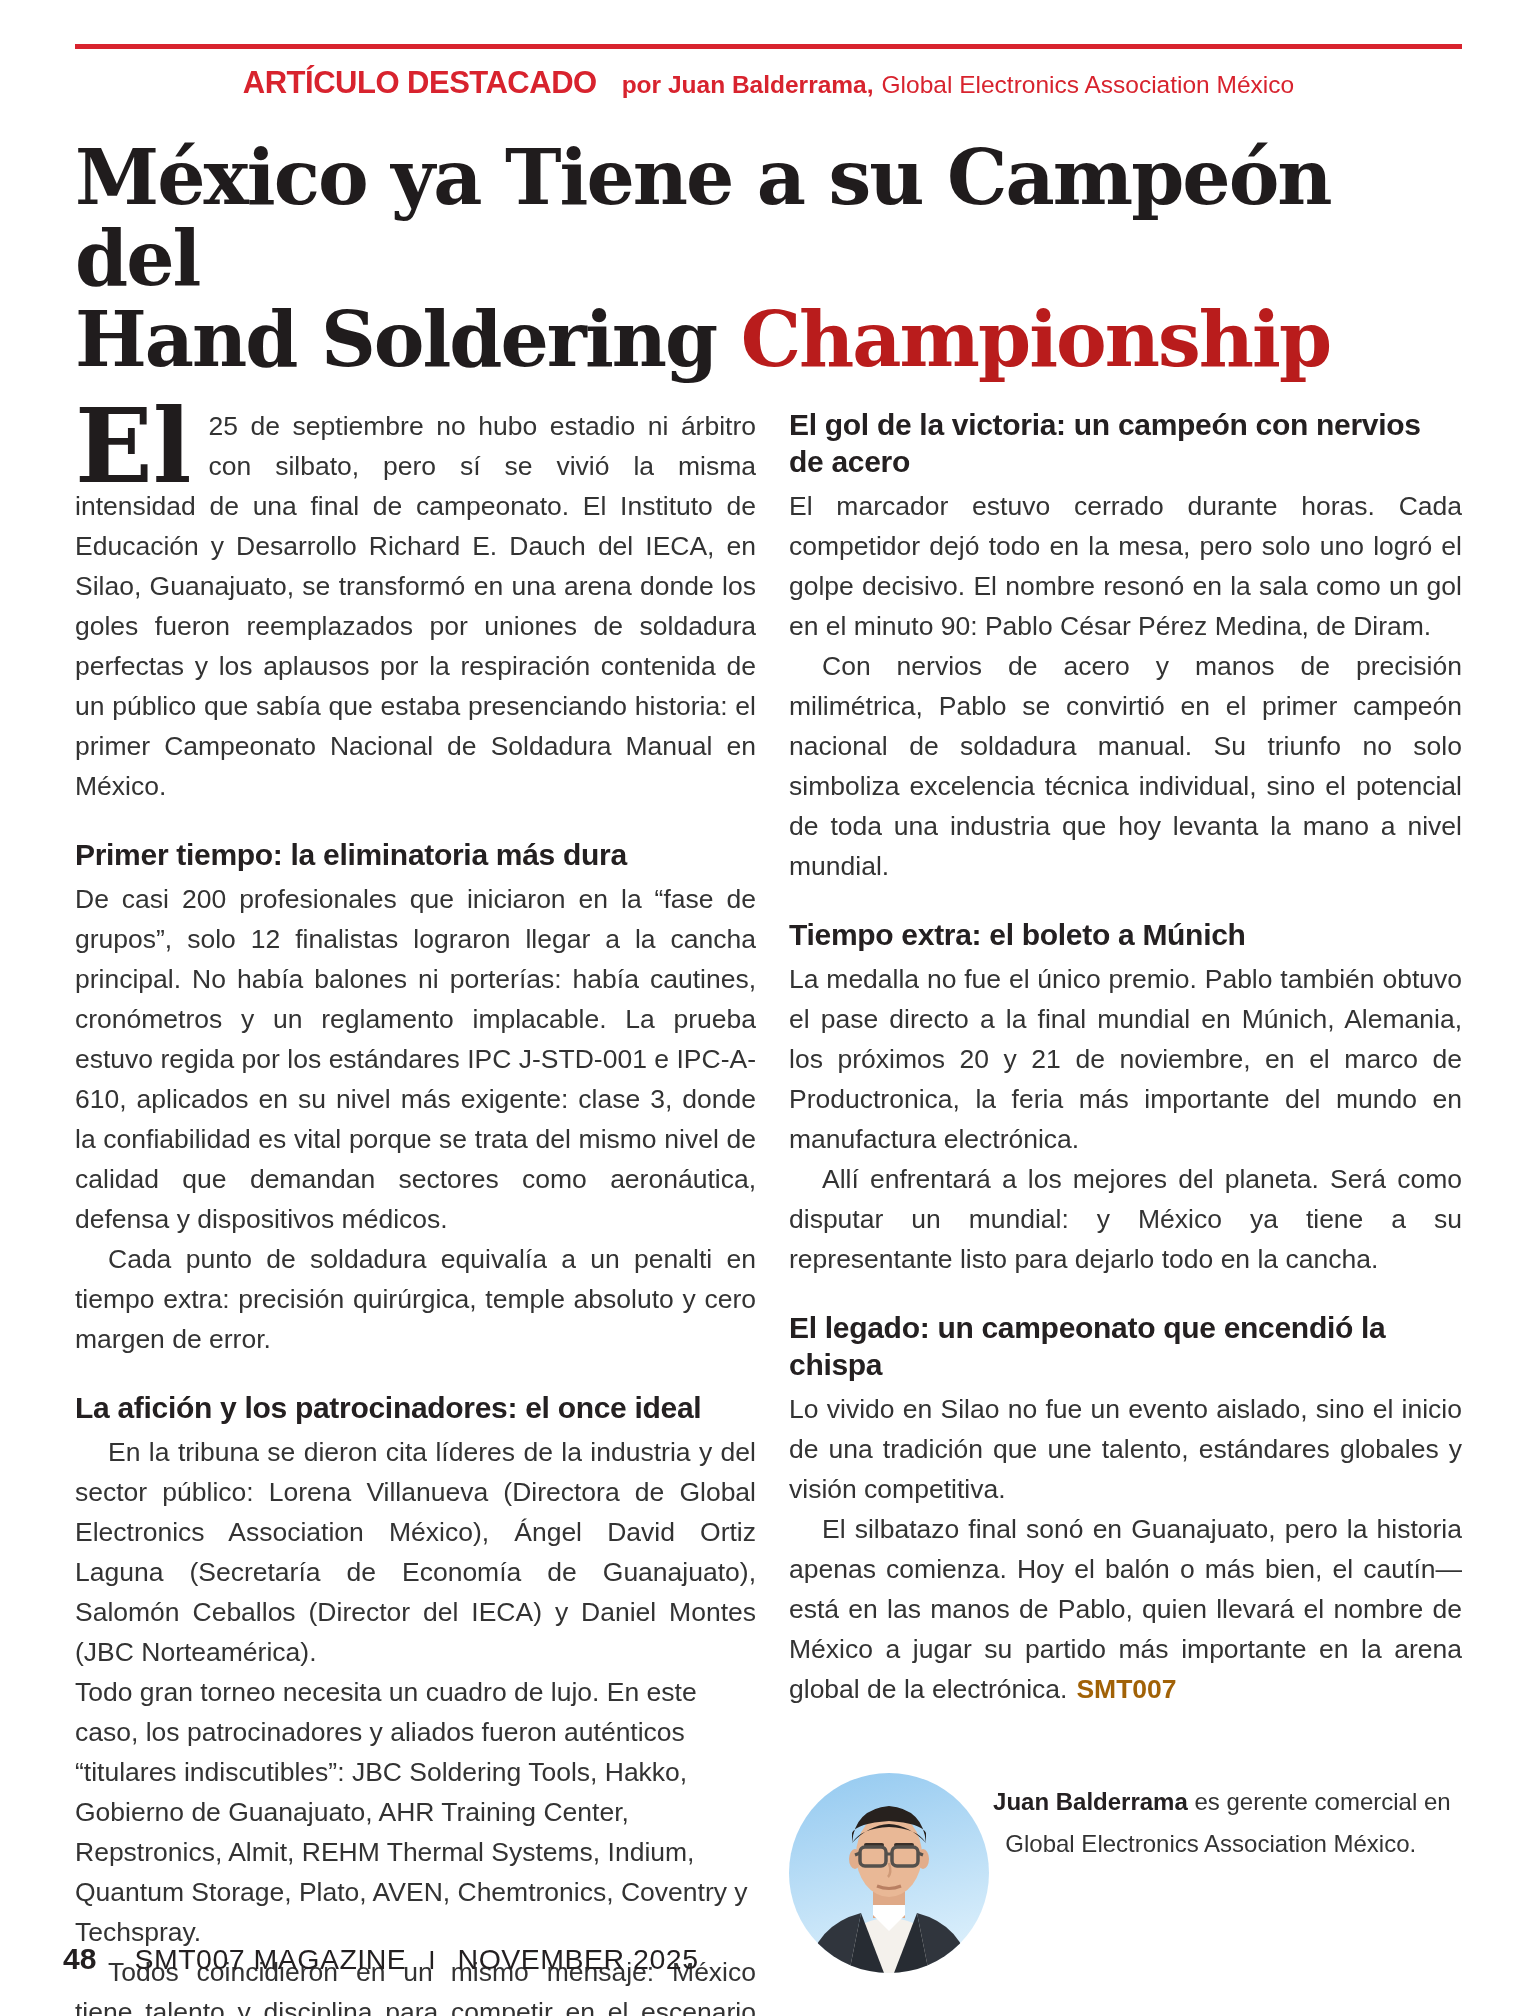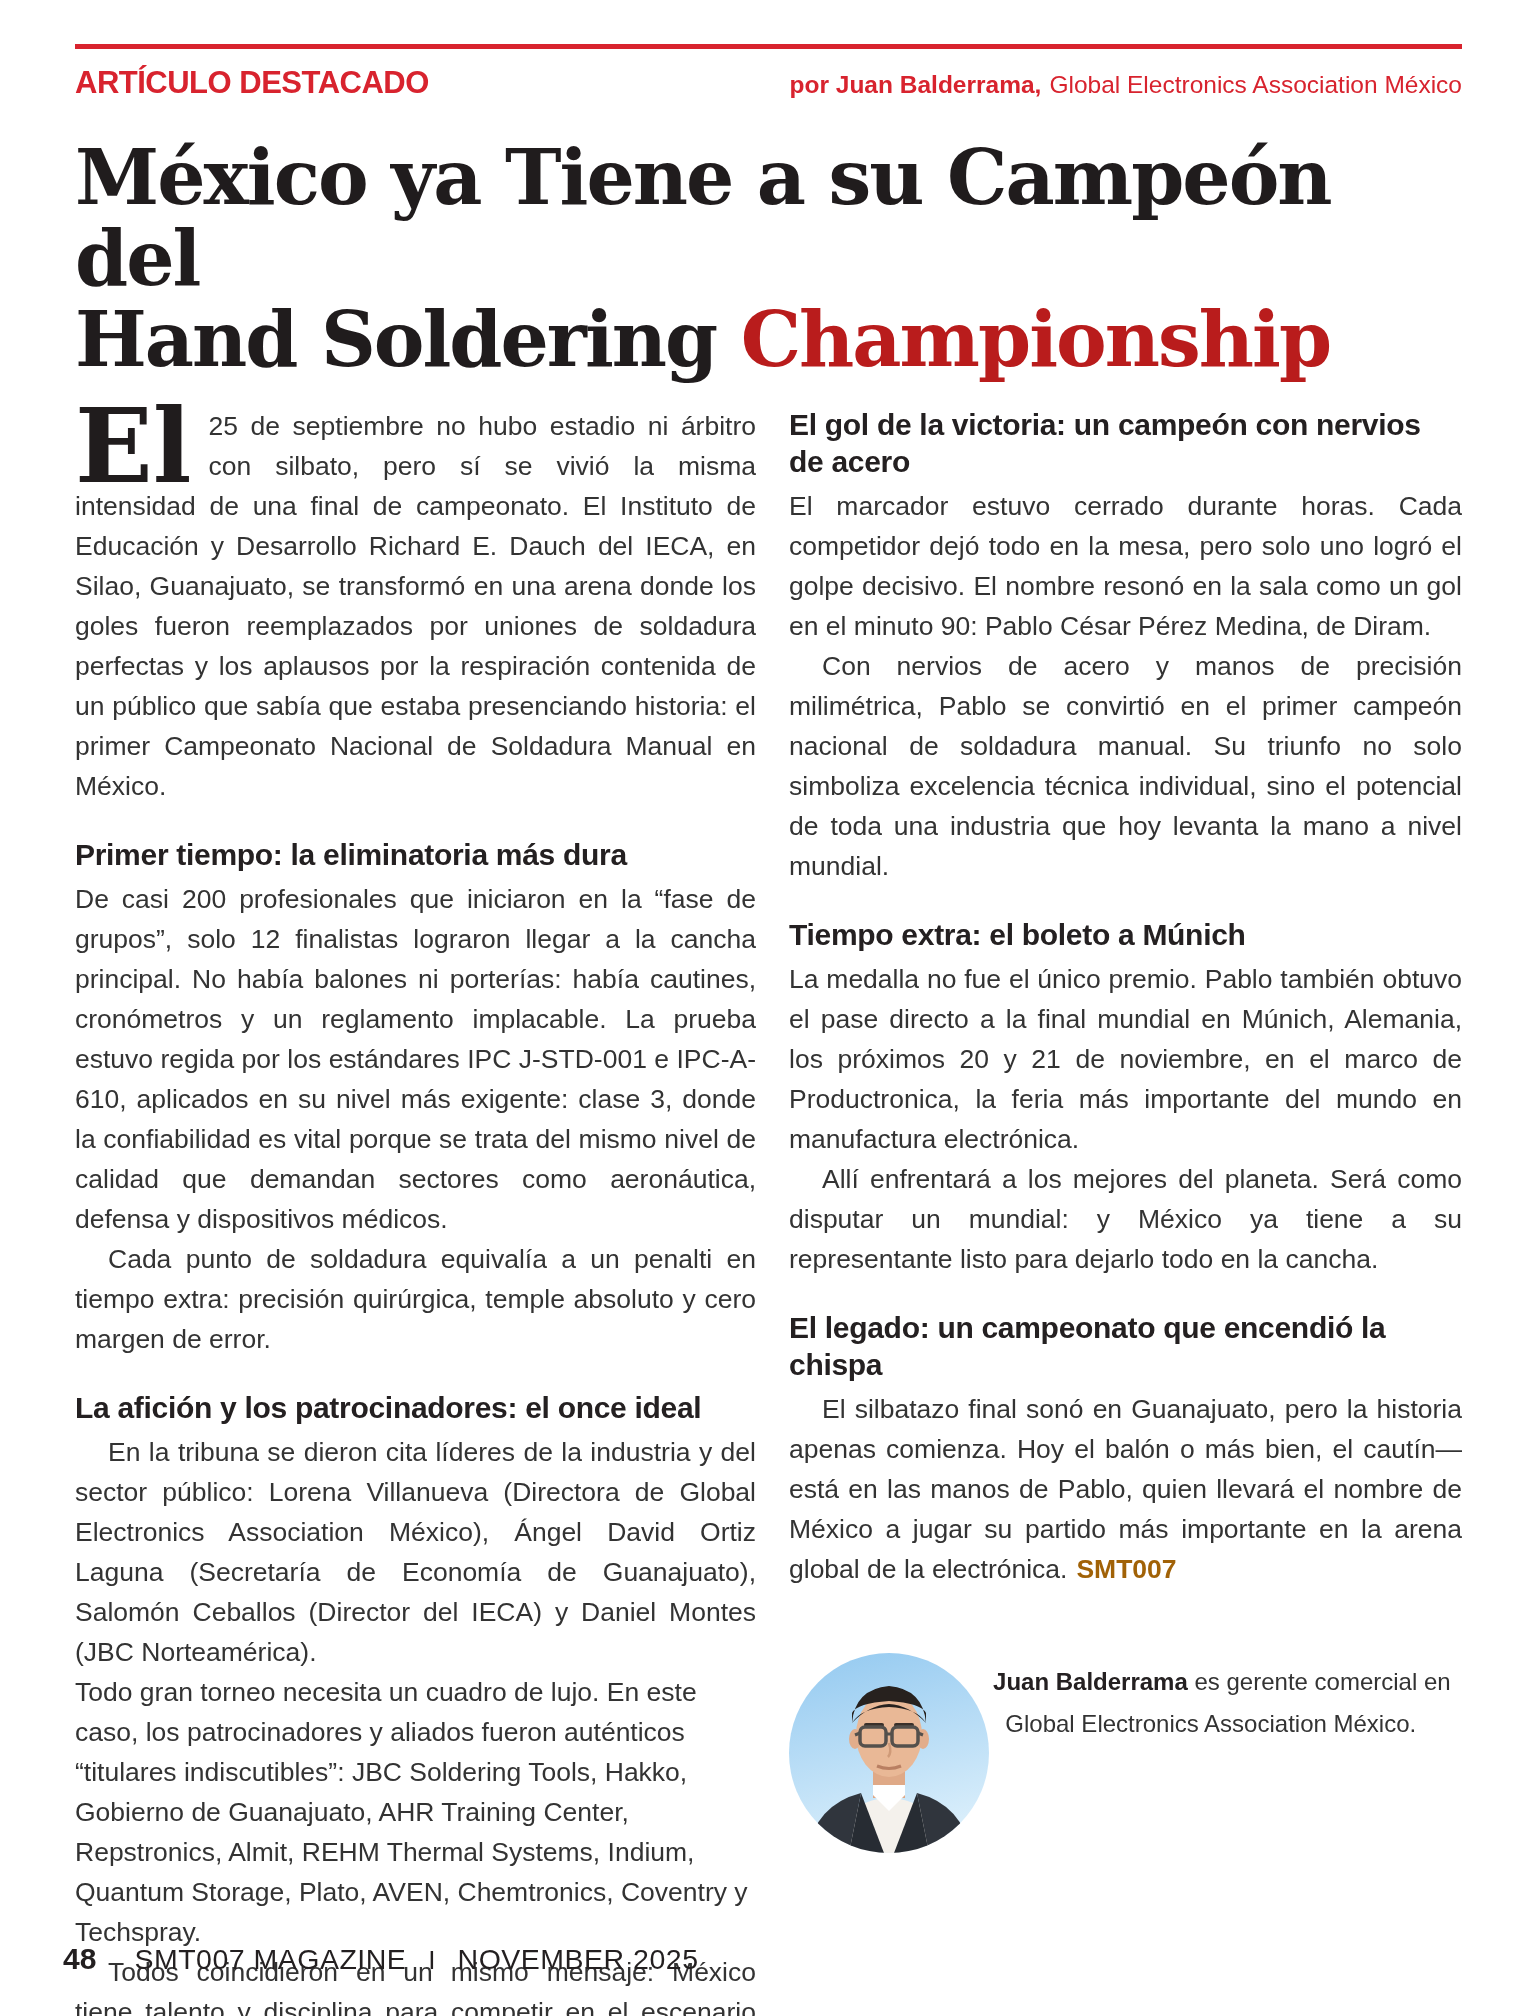--- a/index.html
+++ b/index.html
@@ -14,21 +14,21 @@
     box-sizing:border-box;
     padding:0 74px 0 75px;
   }
   .top-rule{
     margin-top:44px;
     height:5px;
     background:#d8232e;
   }
   .kicker-row{
     display:flex;
-    justify-content:space-between;
+    justify-content:center;
     align-items:baseline;
     margin-top:16px;
     gap:25px;
   }
   .kicker{
     font-size:31px;
     font-weight:bold;
     letter-spacing:-0.5px;
     color:#d8232e;
   }
@@ -156,20 +156,21 @@
     <div class="col-right">
       <h2 class="section" style="margin-top:0;">El gol de la victoria: un campeón con nervios de acero</h2>
       <p class="body">El marcador estuvo cerrado durante horas. Cada competidor dejó todo en la mesa, pero solo uno logró el golpe decisivo. El nombre resonó en la sala como un gol en el minuto 90: Pablo César Pérez Medina, de Diram.</p>
       <p class="body indent">Con nervios de acero y manos de precisión milimétrica, Pablo se convirtió en el primer campeón nacional de soldadura manual. Su triunfo no solo simboliza excelencia técnica individual, sino el potencial de toda una industria que hoy levanta la mano a nivel mundial.</p>
 
       <h2 class="section">Tiempo extra: el boleto a Múnich</h2>
       <p class="body">La medalla no fue el único premio. Pablo también obtuvo el pase directo a la final mundial en Múnich, Alemania, los próximos 20 y 21 de noviembre, en el marco de Productronica, la feria más importante del mundo en manufactura electrónica.</p>
       <p class="body indent">Allí enfrentará a los mejores del planeta. Será como disputar un mundial: y México ya tiene a su representante listo para dejarlo todo en la cancha.</p>
 
       <h2 class="section">El legado: un campeonato que encendió la chispa</h2>
+      <p class="body">Lo vivido en Silao no fue un evento aislado, sino el inicio de una tradición que une talento, estándares globales y visión competitiva.</p>
       <p class="body indent"><span>El silbatazo final sonó en Guanajuato, pero la historia apenas comienza. Hoy el balón o más bien, el cautín— está en las manos de Pablo, quien llevará el nombre de México a jugar su partido más importante en la arena global de la electrónica.</span><span class="smt-tag">SMT007</span></p>
 
       <div class="bio">
         <div class="bio-photo">
           <svg viewBox="0 0 200 200" aria-hidden="true">
             <defs>
               <linearGradient id="sky" x1="0" y1="0" x2="0.25" y2="1">
                 <stop offset="0" stop-color="#93c9f0"></stop>
                 <stop offset="1" stop-color="#d9eefb"></stop>
               </linearGradient>

